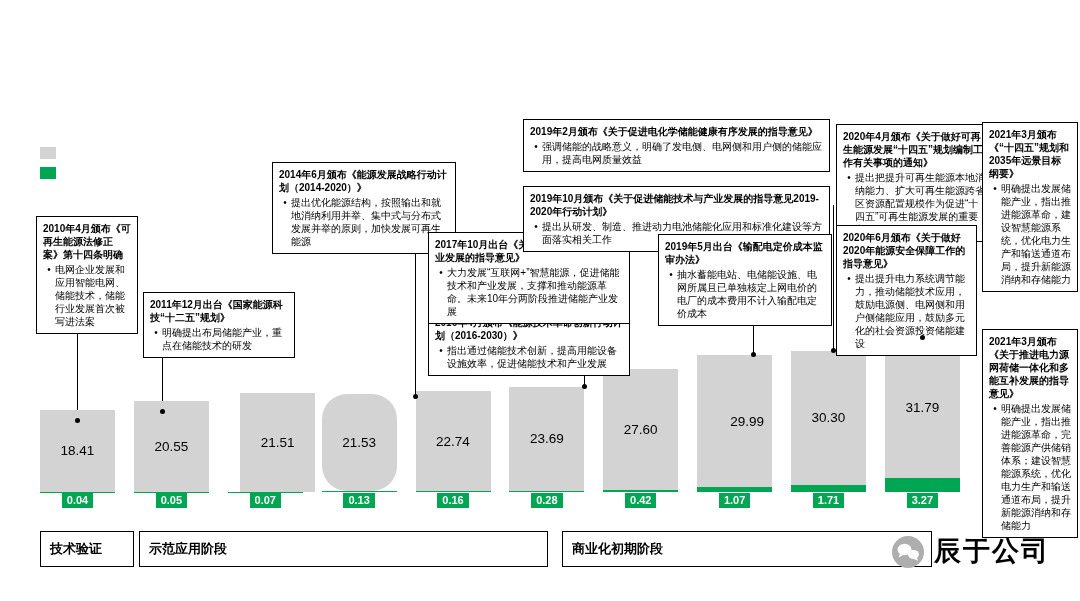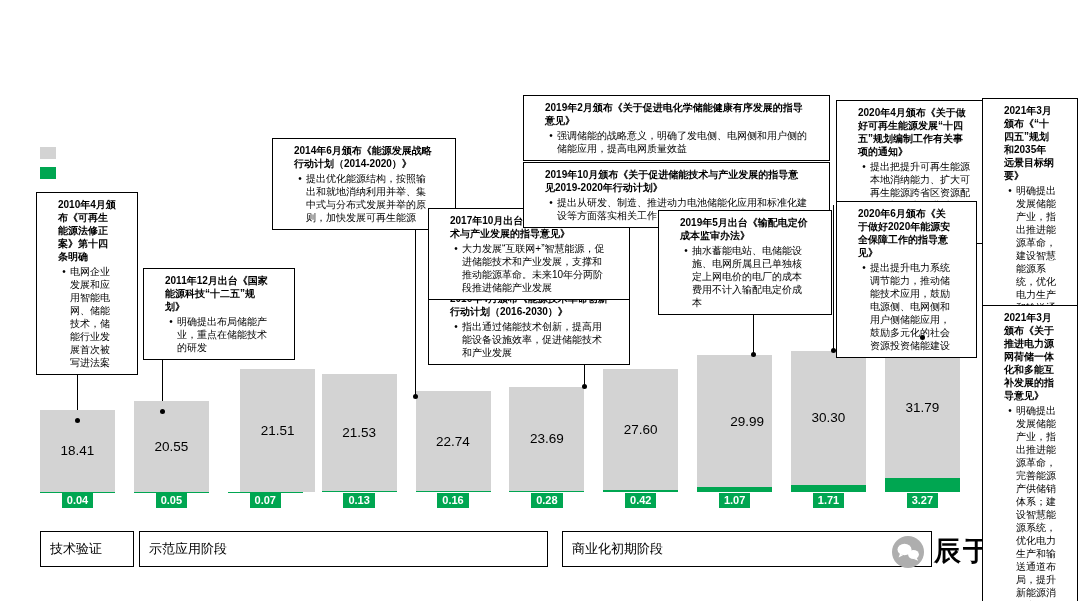--- a/index.html
+++ b/index.html
@@ -2,41 +2,41 @@
 <html style="--bar-gray: #d3d3d3; --bar-green: #00a651;"><head>
 <meta charset="utf-8">
 <style>
   * { margin:0; padding:0; box-sizing:border-box; }
   :root { --bar-gray:#d3d3d3; --bar-green:#00a651; --ink:#000; }
   body { background:#fff; font-family:"Liberation Sans","DejaVu Sans",sans-serif; color:var(--ink); }
   .canvas { position:relative; width:1080px; height:601px; background:#fff; overflow:hidden; }
 
   .swatch { position:absolute; width:16px; height:12px; }
 
-  .policy { position:absolute; background:#fff; border:1px solid #000; padding:5px 21px; z-index:3; }
+  .policy { position:absolute; background:#fff; border:1px solid #000; padding:5px 6px; z-index:3;margin-top:24px; }
   .p-title { font-weight:bold; font-size:10px; line-height:1.3; }
   .p-body { display:flex; font-size:10px; line-height:1.3; margin-top:2px; }
   .p-body .dot { flex:0 0 12px; text-align:center; }
 
   .connector { position:absolute; width:1px; background:#000; z-index:1; }
   .cdot { position:absolute; width:5px; height:5px; background:#000; border-radius:50%; z-index:4; }
 
   .chart { position:absolute; left:40px; top:312px; width:920px; height:196px;
            display:flex; justify-content:space-between; align-items:flex-end; z-index:2; }
   .bar-col { width:75px; height:100%; display:flex; flex-direction:column;
              justify-content:flex-end; align-items:center; }
   .bar-gray { width:100%; background:var(--bar-gray); display:flex; align-items:center;
               justify-content:center; }
   .bar-label { font-size:13.5px; }
   .bar-green { width:100%; background:var(--bar-green); }
   .green-tag { margin-top:1px; height:15px; line-height:15px; padding:0 5px;
                background:var(--bar-green); color:#fff; font-size:11px; font-weight:bold; }
 
   .stage { position:absolute; top:531px; height:36px; border:1px solid #000; background:#fff;
-           display:flex; align-items:center; padding-left:9px; font-size:13px; font-weight:normal; }
+           display:flex; align-items:center; padding-left:9px; font-size:13px; font-weight:bold; }
 
   .brand { position:absolute; left:891px; top:533px; display:flex; align-items:flex-end; gap:9px; }
   .brand-name { font-size:27px; font-weight:bold; letter-spacing:2px; }
 </style>
 </head>
 <body>
 
 <div class="canvas">
 
   <div class="swatch" style="left:40px;top:147px;background:var(--bar-gray)"></div>
@@ -167,29 +167,29 @@
 
     <div class="bar-col">
       <div class="bar-gray" style="height: 90.5px;">
           <span class="bar-label">20.55</span>
         </div>
       <div class="bar-green" style="height: 0.2px;"></div>
       <div class="green-tag">0.05</div>
     </div>
 
     <div class="bar-col">
-      <div class="bar-gray" style="height: 123px; margin-left: 25px;">
+      <div class="bar-gray" style="height: 99px; margin-left: 25px;">
           <span class="bar-label">21.51</span>
         </div>
       <div class="bar-green" style="height: 0.3px;"></div>
       <div class="green-tag">0.07</div>
     </div>
 
     <div class="bar-col">
-      <div class="bar-gray" style="height: 117px;">
+      <div class="bar-gray" style="height: 97px; border-radius: 25px;">
           <span class="bar-label">21.53</span>
         </div>
       <div class="bar-green" style="height: 0.6px;"></div>
       <div class="green-tag">0.13</div>
     </div>
 
     <div class="bar-col">
       <div class="bar-gray" style="height: 100.1px; text-align: center;">
           <span class="bar-label">22.74</span>
         </div>

